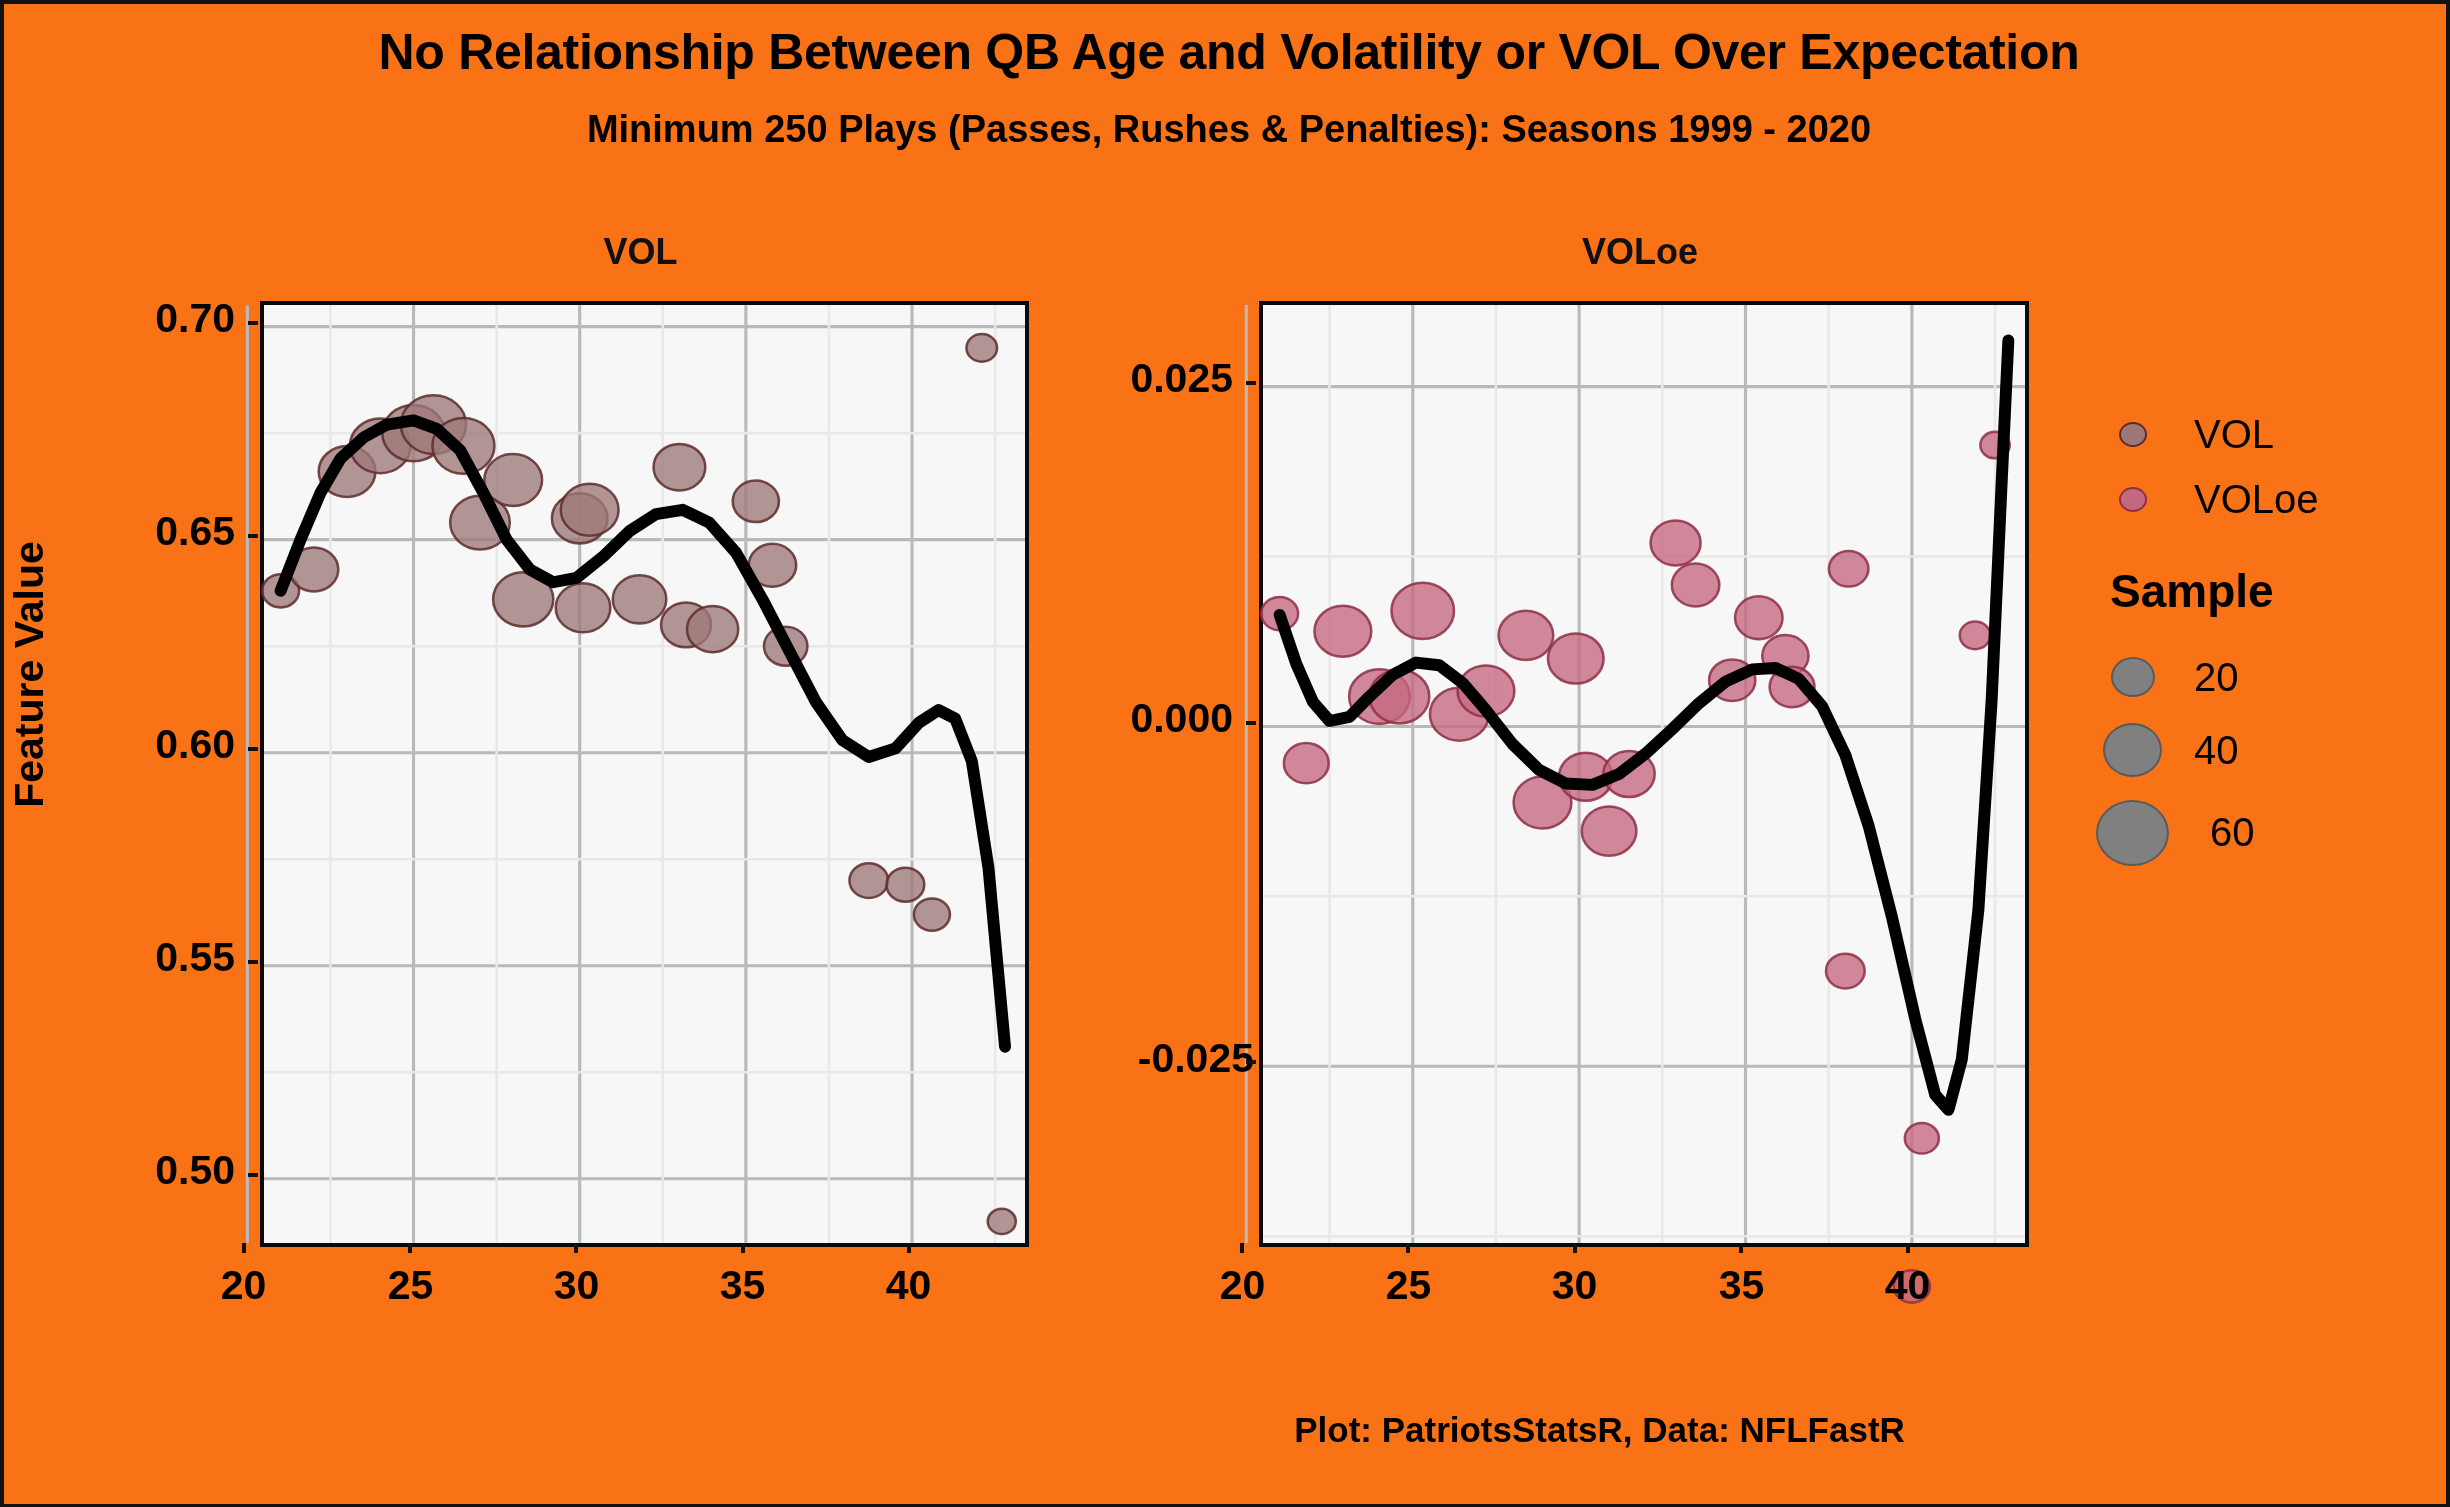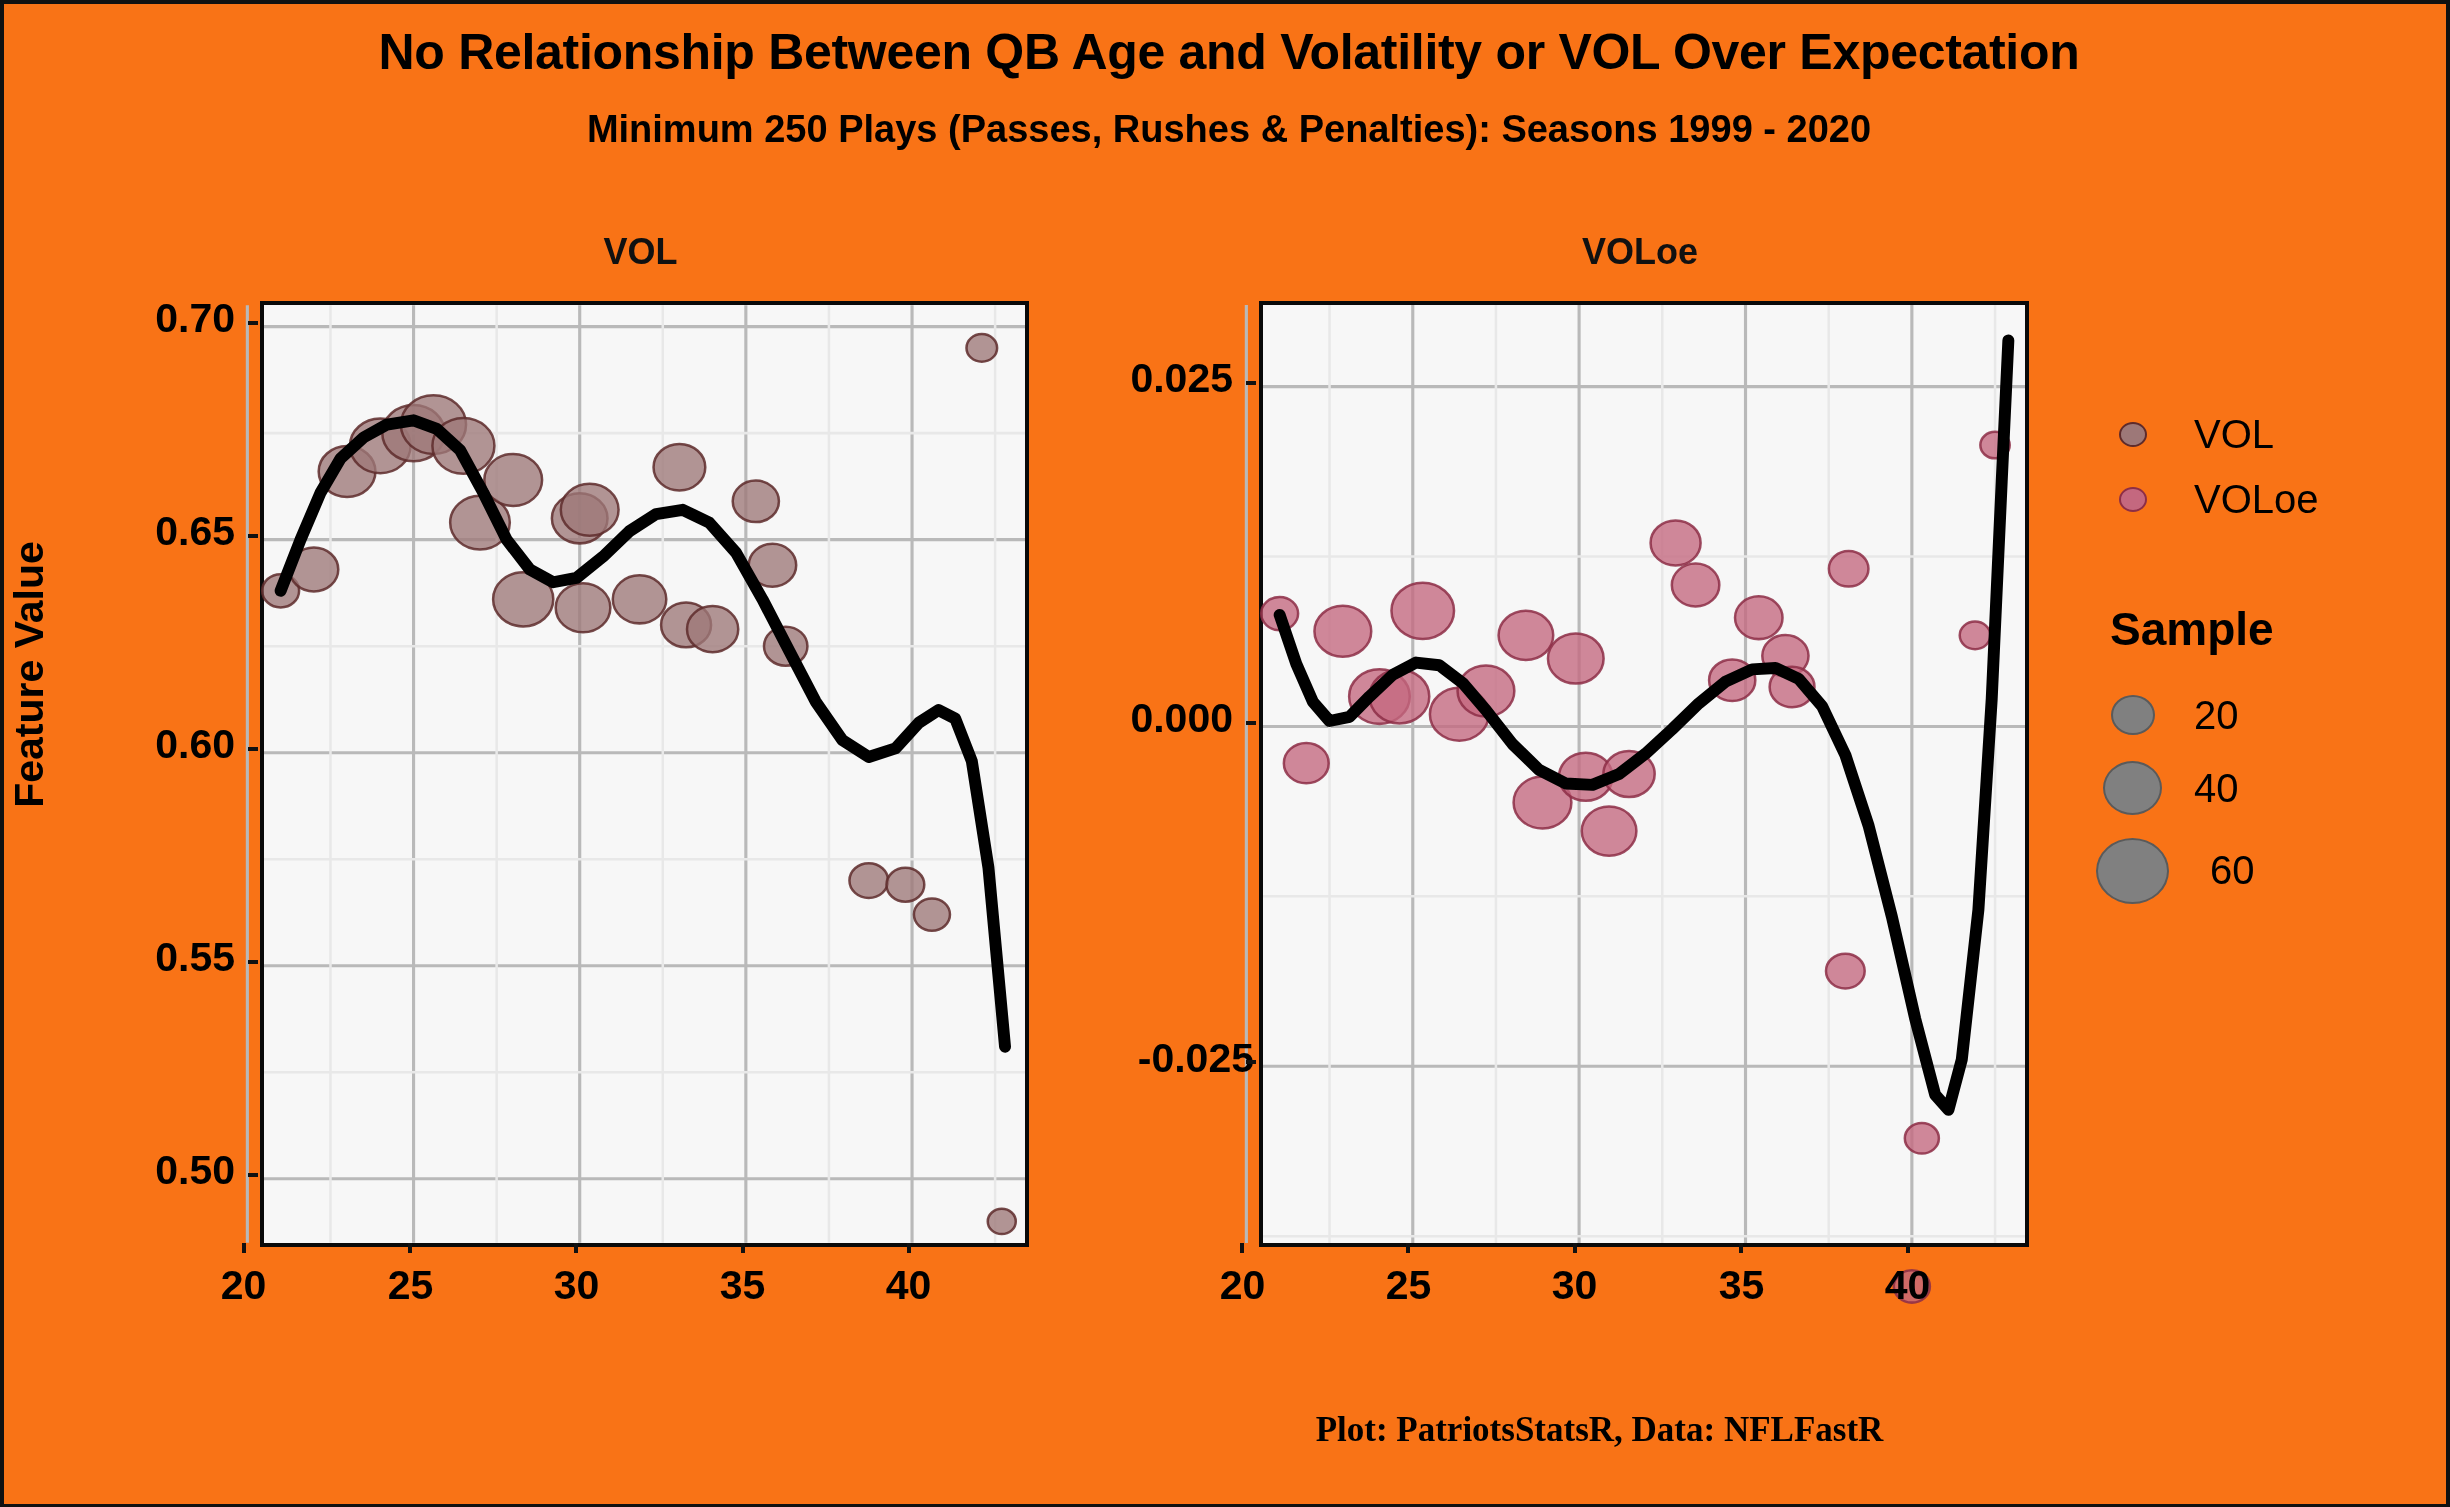--- a/index.html
+++ b/index.html
@@ -17,21 +17,21 @@
   #panel-left{left:256px;width:761px;}
   #panel-right{left:1255px;width:762px;}
   .panel svg{position:absolute;left:0;top:0;overflow:visible;}
   .ytick{position:absolute;right:0;font-size:41px;font-weight:bold;color:#000;text-align:right;white-space:pre;}
   .xtick{position:absolute;font-size:41px;font-weight:bold;color:#000;text-align:center;white-space:pre;}
   #ylab{position:absolute;left:-195px;top:647px;width:440px;text-align:center;
         font-size:41px;font-weight:bold;color:#000;transform:rotate(-90deg);}
   #xlab{position:absolute;left:256px;top:1291px;width:1131px;text-align:center;
         font-size:44px;font-weight:bold;color:#000;}
   #caption{position:absolute;left:1030px;top:1406px;width:1131px;text-align:center;
-           font-size:35px;font-weight:bold;color:#000;font-family:Liberation Serif, serif;}
+           font-size:35px;font-weight:bold;color:#000;}
   #legend{position:absolute;left:2067px;top:377px;width:377px;}
   .leg-title{font-size:46px;font-weight:bold;color:#000;margin-left:39px;white-space:pre;}
   .leg-row{display:flex;align-items:center;height:65px;}
   .leg-key{width:123px;display:flex;align-items:center;justify-content:center;}
   .leg-lbl{font-size:40px;color:#000;white-space:pre;}
   .dot{border-radius:50%;box-sizing:border-box;}
 </style>
 </head>
 <body>
 
@@ -192,21 +192,21 @@
           </div>
           <div class="leg-lbl">VOL</div>
         </div>
         <div class="leg-row">
           <div class="leg-key">
             <div class="dot" style="width: 28px; height: 25px; background: rgb(196, 104, 127); border: 2.5px solid rgb(141, 46, 70);"></div>
           </div>
           <div class="leg-lbl">VOLoe</div>
         </div>
       </div>
-    <div class="leg-title" style="margin-top:70px;">Sample</div>
+    <div class="leg-title" style="margin-top:32px;">Sample</div>
     <div id="legend-sizes" style="margin-top:25px;">
         <div class="leg-row" style="height: 68px;">
           <div class="leg-key">
             <div class="dot" style="width: 44px; height: 40px; background: rgb(128, 128, 128); border: 2.5px solid rgb(90, 90, 90);"></div>
           </div>
           <div class="leg-lbl">20</div>
         </div>
         <div class="leg-row" style="height: 78px;">
           <div class="leg-key">
             <div class="dot" style="width: 59px; height: 54px; background: rgb(128, 128, 128); border: 2.5px solid rgb(90, 90, 90);"></div>

